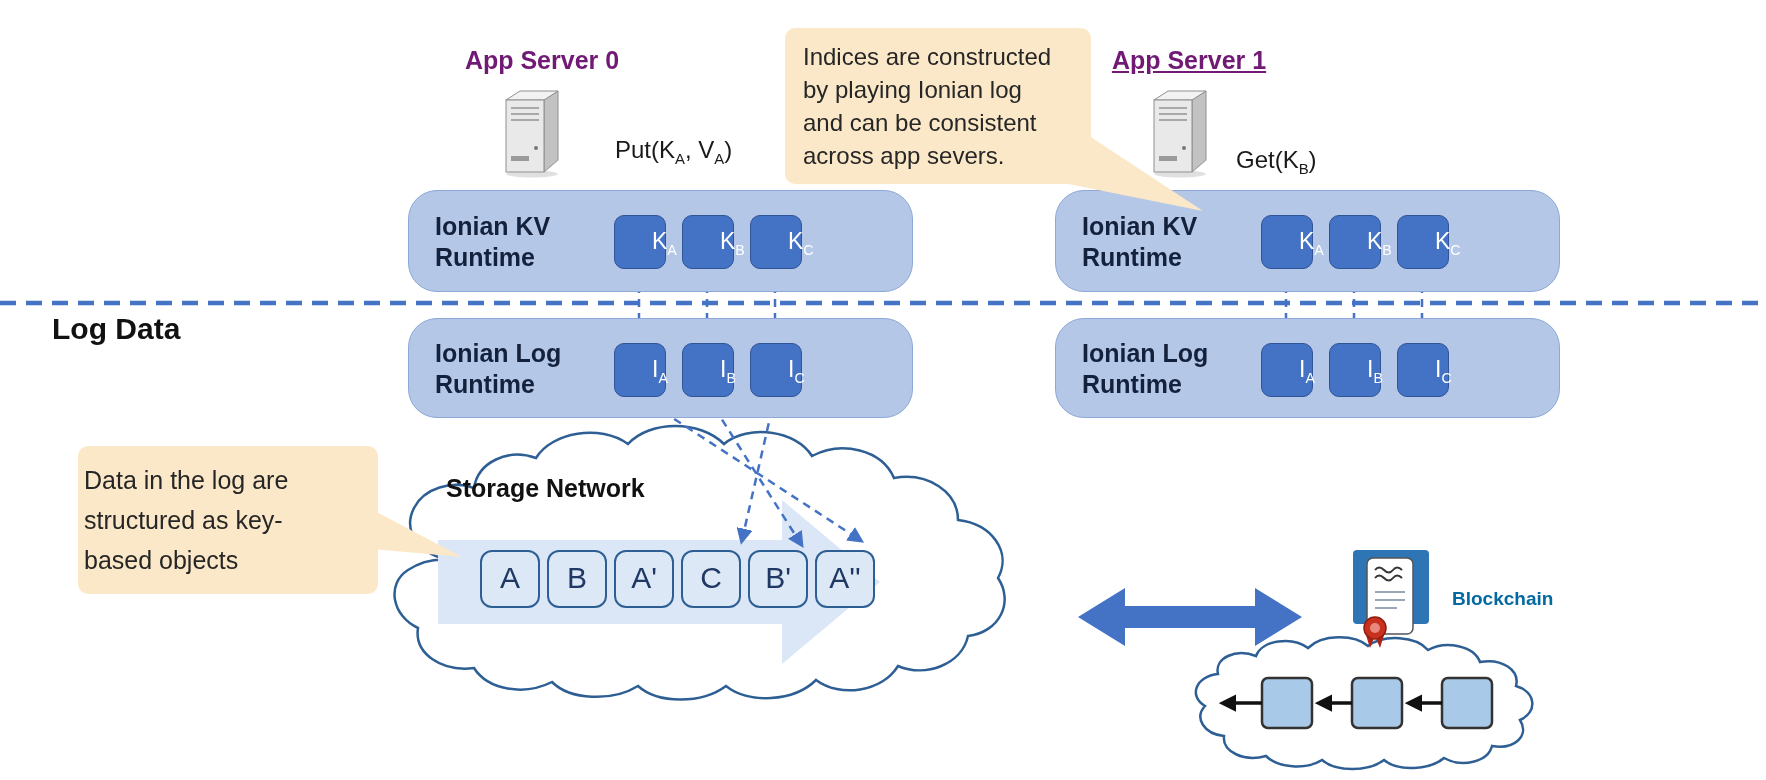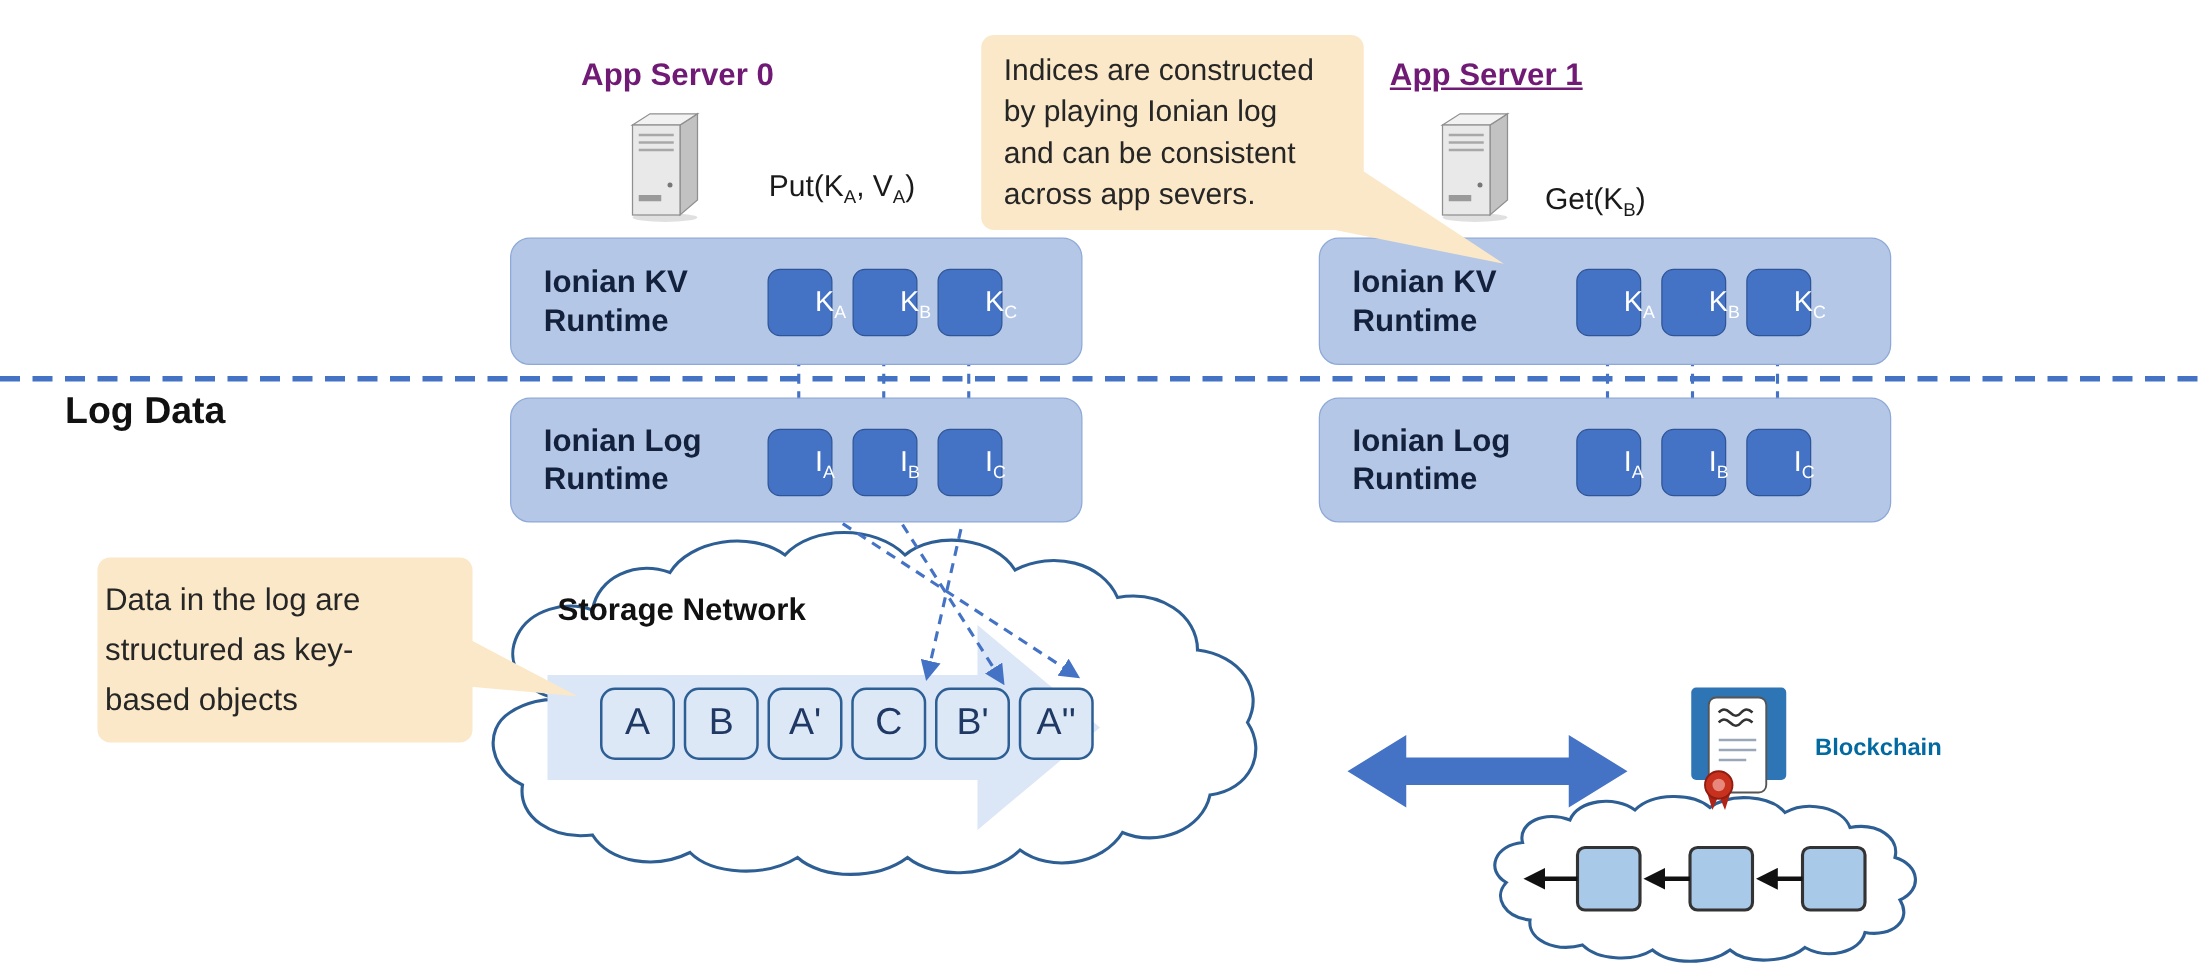--- a/index.html
+++ b/index.html
@@ -18,24 +18,24 @@
   .op-label { position: absolute; font-size: 24px; color: #1a1a1a; }
   .op-label sub, .chip sub { font-size: 0.62em; }
 
   .callout {
     position: absolute; background: var(--callout-fill, #fbe8c8); border-radius: 10px;
     padding: 12px 18px; font-size: 24px; line-height: 1.38; color: #262626; white-space: pre-line; margin-left: 23px;
   }
   .callout2 { font-size: 25px; line-height: 1.6; padding: 14px 6px; }
 
   .runtime {
-    position: absolute; width: 458px;
+    position: absolute; width: 505px;
     background: var(--runtime-fill, #b4c7e7);
     border: 1.5px solid var(--runtime-border, #8ea9d8);
-    border-radius: 16px;
+    border-radius: 29px;
   }
   .rt-title {
     position: absolute; left: 26px; top: 50%; transform: translateY(-50%);
     font-size: 25px; font-weight: bold; line-height: 1.22; color: #13213d;
   }
   .chip {
     position: absolute; top: 24px; width: 52px; height: 54px;
     background: var(--key-chip, #4472c4); border: 1px solid #2f5597; border-radius: 10px;
     color: #fff; font-size: 23px; text-align: center; line-height: 50px; padding-left: 37px;
   }

